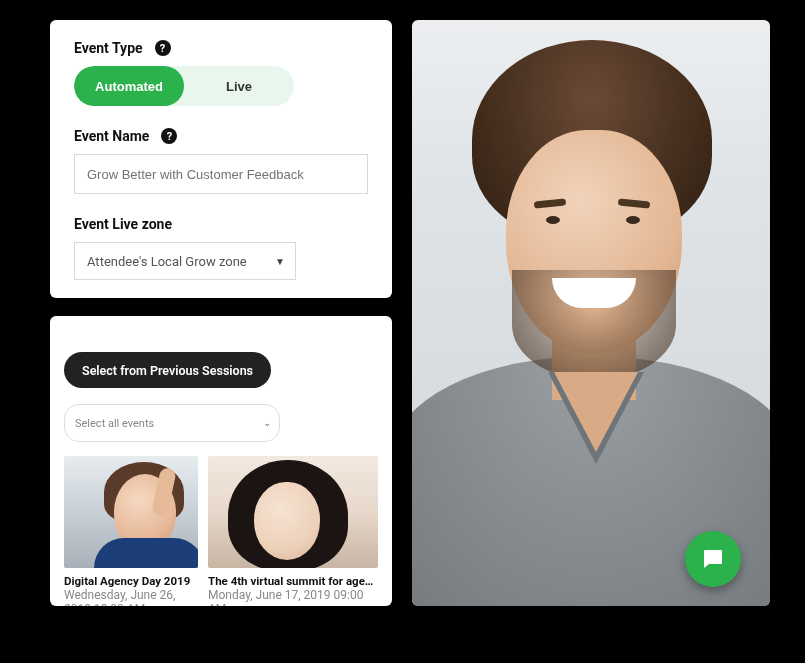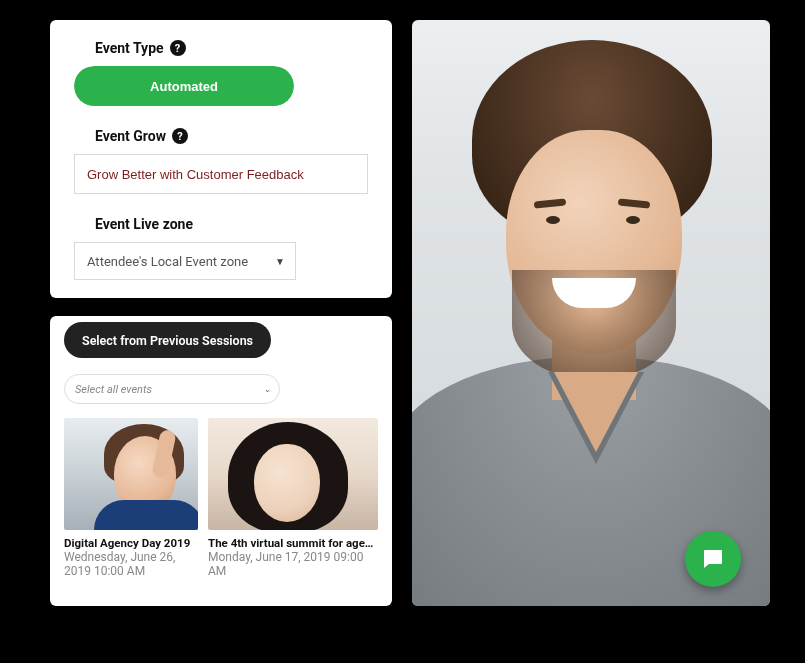--- a/index.html
+++ b/index.html
@@ -34,23 +34,22 @@
     left: 50px;
     top: 316px;
     width: 342px;
     height: 290px;
     padding: 0;
     overflow: hidden;
   }
   .label-row {
     display: flex;
     align-items: center;
-    gap: 6px;
+    gap: 12px;
     margin-bottom: 10px;
-    margin-left: 21px;
   }
   .label-row .lbl {
     font-size: 14px;
     font-weight: 700;
     color: #111;
   }
   .help-icon {
     width: 16px; height: 16px;
     border-radius: 50%;
     background: #111;
@@ -85,21 +84,21 @@
   .toggle-btn.active {
     background: #2bb24c;
     color: #fff;
   }
   .text-input {
     width: 100%;
     height: 40px;
     border: 1px solid #d9d9d9;
     padding: 16px 12px;
     font-size: 13px;
-    color: #7f1d1d;
+    color: #737373;
     margin-bottom: 22px;
     background: #fff;
   }
   .select-wrap {
     position: relative;
     width: 222px;
     height: 38px;
     border: 1px solid #d9d9d9;
     display: flex;
     align-items: center;
@@ -112,21 +111,21 @@
   .select-wrap .caret {
     position: absolute;
     right: 10px;
     top: 50%;
     transform: translateY(-50%);
     font-size: 10px;
     color: #444;
   }
   
   .bottom-inner {
-    padding: 6px 14px 0 14px;
+    padding: 36px 14px 0 14px;
   }
   .pill-row {
     display: flex;
     gap: 8px;
     margin-bottom: 16px;
   }
   .pill {
     height: 36px;
     border-radius: 999px;
     padding: 0 18px;
@@ -143,32 +142,31 @@
     color: #fff;
     border: none;
   }
   .pill-outline {
     background: #fff;
     color: #111;
     border: 1.5px solid #111;
   }
   .dropdown-small {
     width: 216px;
-    height: 30px;
+    height: 38px;
     border: 1px solid #ddd;
     border-radius: 15px;
     display: flex;
     align-items: center;
     padding: 0 10px;
     font-size: 11px;
     color: #888;
     position: relative;
     cursor: pointer;
     margin-bottom: 14px;
-    font-style: italic;
   }
   .dropdown-small .chev {
     position: absolute;
     right: 8px;
     font-size: 9px;
     color: #666;
   }
   .event-grid {
     display: flex;
     gap: 10px;
@@ -356,33 +354,34 @@
 <div class="canvas">
 
   <div class="card card-top">
 
     <div class="label-row">
       <span class="lbl">Event Type</span>
       <span class="help-icon">?</span>
     </div>
     <div class="toggle-group">
       <button class="toggle-btn active">Automated</button>
+      <button class="toggle-btn">Live</button>
     </div>
 
     <div class="label-row">
-      <span class="lbl">Event Grow</span>
+      <span class="lbl">Event Name</span>
       <span class="help-icon">?</span>
     </div>
     <input class="text-input" type="text" value="Grow Better with Customer Feedback" style="">
 
     <div class="label-row">
       <span class="lbl">Event Live zone</span>
     </div>
     <div class="select-wrap">
-      <span>Attendee's Local Event zone</span>
+      <span>Attendee's Local Grow zone</span>
       <span class="caret">▼</span>
     </div>
   </div>
 
   <div class="card card-bottom">
     <div class="bottom-inner">
       <div class="pill-row">
         <div class="pill pill-dark">Select from Previous Sessions</div>
       </div>
 

